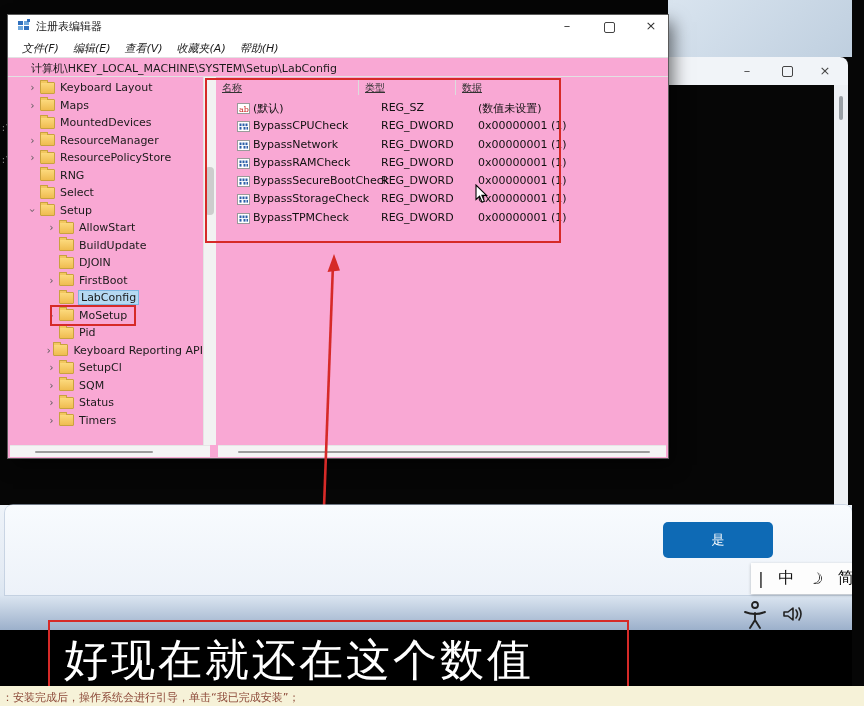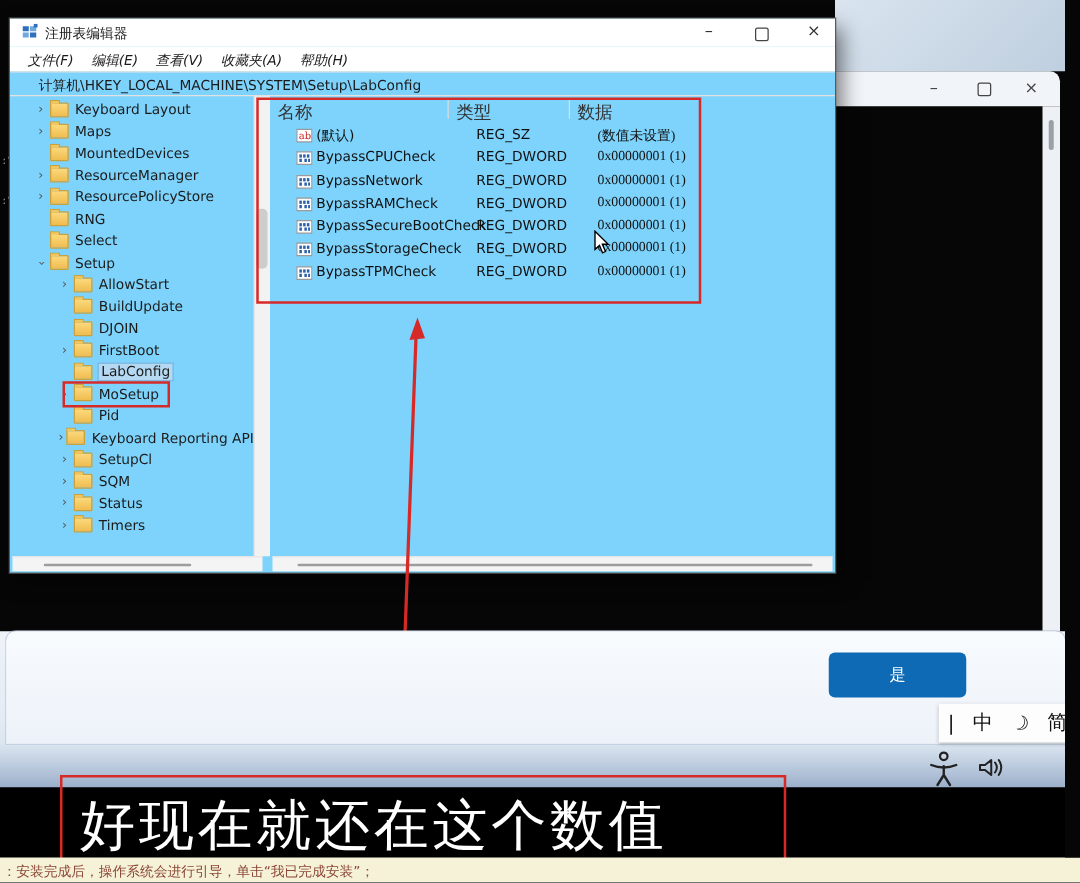--- a/index.html
+++ b/index.html
@@ -11,21 +11,21 @@
   #desktop-tr{left:668px;top:0;width:184px;height:57px;background:linear-gradient(135deg,#d9e4ef,#bfcfdf);}
   #bg-titlebar{left:668px;top:57px;width:180px;height:28px;background:#f1f4f8;border-radius:0 8px 0 0;}
   #bg-titlebar .wc{position:absolute;top:0;height:28px;width:26px;text-align:center;line-height:27px;font-size:13px;color:#444;}
   .wc-box{position:absolute;top:9px;width:9px;height:9px;border:1.2px solid #444;border-radius:2px;}
   #bg-scrollstrip{left:834px;top:85px;width:14px;height:420px;background:#edf0f4;}
   #bg-scrollthumb{left:839px;top:96px;width:4px;height:24px;background:#9aa0a6;border-radius:2px;}
   #right-black{left:852px;top:0;width:12px;height:686px;background:#060606;}
   .cmd-frag{color:#9a9a9a;font-family:"DejaVu Sans Mono","Liberation Mono",monospace;font-size:8px;}
 
   
-  #regwin{left:8px;top:15px;width:660px;height:443px;background:#7dd3fc;box-shadow:0 0 0 1px #5a5a5a,5px 7px 16px rgba(0,0,0,.55);}
+  #regwin{left:8px;top:15px;width:660px;height:443px;background:#f9a8d4;box-shadow:0 0 0 1px #5a5a5a,5px 7px 16px rgba(0,0,0,.55);}
   #reg-titlebar{position:absolute;left:0;top:0;width:100%;height:22px;background:#fff;}
   #reg-title{position:absolute;left:28px;top:4px;font-size:11px;color:#1b1b1b;}
   #reg-icon{position:absolute;left:10px;top:4px;}
   .reg-ctl{position:absolute;top:0;height:22px;width:30px;text-align:center;line-height:21px;font-size:13px;color:#333;}
   #reg-menubar{position:absolute;left:0;top:22px;width:100%;height:20px;background:#fff;}
   .menu-item{position:relative;display:inline-block;margin-left:14px;font-size:11px;color:#1b1b1b;line-height:20px;font-style:italic;}
   #reg-addressbar{position:absolute;left:0;top:42px;width:100%;height:20px;border-top:1px solid #e2e2e2;border-bottom:1px solid #e2e2e2;box-sizing:border-box;}
   #reg-address{position:absolute;left:11px;top:3px;font-size:11px;color:#1b1b1b;margin-left:12px;}
 
   
@@ -36,28 +36,28 @@
   .chev.expanded{transform:rotate(90deg);}
   .folder{width:13px;height:10px;background:linear-gradient(#fcd97c,#efbc50);border:1px solid #c9a23e;border-radius:1px;position:relative;margin-left:1px;flex:none;}
   .folder::before{content:"";position:absolute;top:-3px;left:-1px;width:6px;height:2px;background:#f3c75f;border:1px solid #c9a23e;border-bottom:none;border-radius:1px 1px 0 0;}
   .tlabel{margin-left:5px;}
   .tlabel.sel{background:#b5d9f2;outline:1px solid #7fb6e0;padding:0 2px;}
   #tree-vscroll{position:absolute;left:195px;top:62px;width:13px;height:368px;background:#f2f2f2;border-left:1px solid #e4e4e4;box-sizing:border-box;}
   #tree-vthumb{position:absolute;left:197px;top:152px;width:9px;height:48px;background:#cdcdcd;border-radius:4px;}
 
   
   #vlist{position:absolute;left:209px;top:62px;width:451px;height:368px;}
-  .col-hd{position:absolute;top:4px;font-size:14px;color:#333;}
+  .col-hd{position:absolute;top:4px;font-size:10px;color:#333;text-decoration:underline;}
   .col-sep{position:absolute;top:3px;width:1px;height:15px;background:#dcdcdc;}
   #list-body{position:absolute;left:16px;top:22px;width:100%;}
   .vrow{position:relative;height:18.3px;font-size:11px;color:#111;}
   .vrow .icon{position:absolute;left:4px;top:3px;}
   .vrow .vname{position:absolute;left:20px;top:2px;white-space:nowrap;}
   .vrow .vtype{position:absolute;left:148px;top:2px;}
-  .vrow .vdata{position:absolute;left:245px;top:2px;font-family:Liberation Serif, serif;}
+  .vrow .vdata{position:absolute;left:245px;top:2px;}
 
   
   .hstrip{position:absolute;top:430px;height:12px;background:#f4f4f4;border-top:1px solid #e6e6e6;box-sizing:border-box;}
   .hline{position:absolute;top:5px;height:1.5px;background:#9d9d9d;border-radius:1px;}
 
   
   .redbox{border:2.5px solid #d62a28;box-sizing:border-box;}
   #anno-list{left:205px;top:78px;width:356px;height:165px;}
   #anno-lab{left:50px;top:305px;width:86px;height:21px;border-width:2px;}
   #anno-sub{left:48px;top:620px;width:581px;height:69px;}

